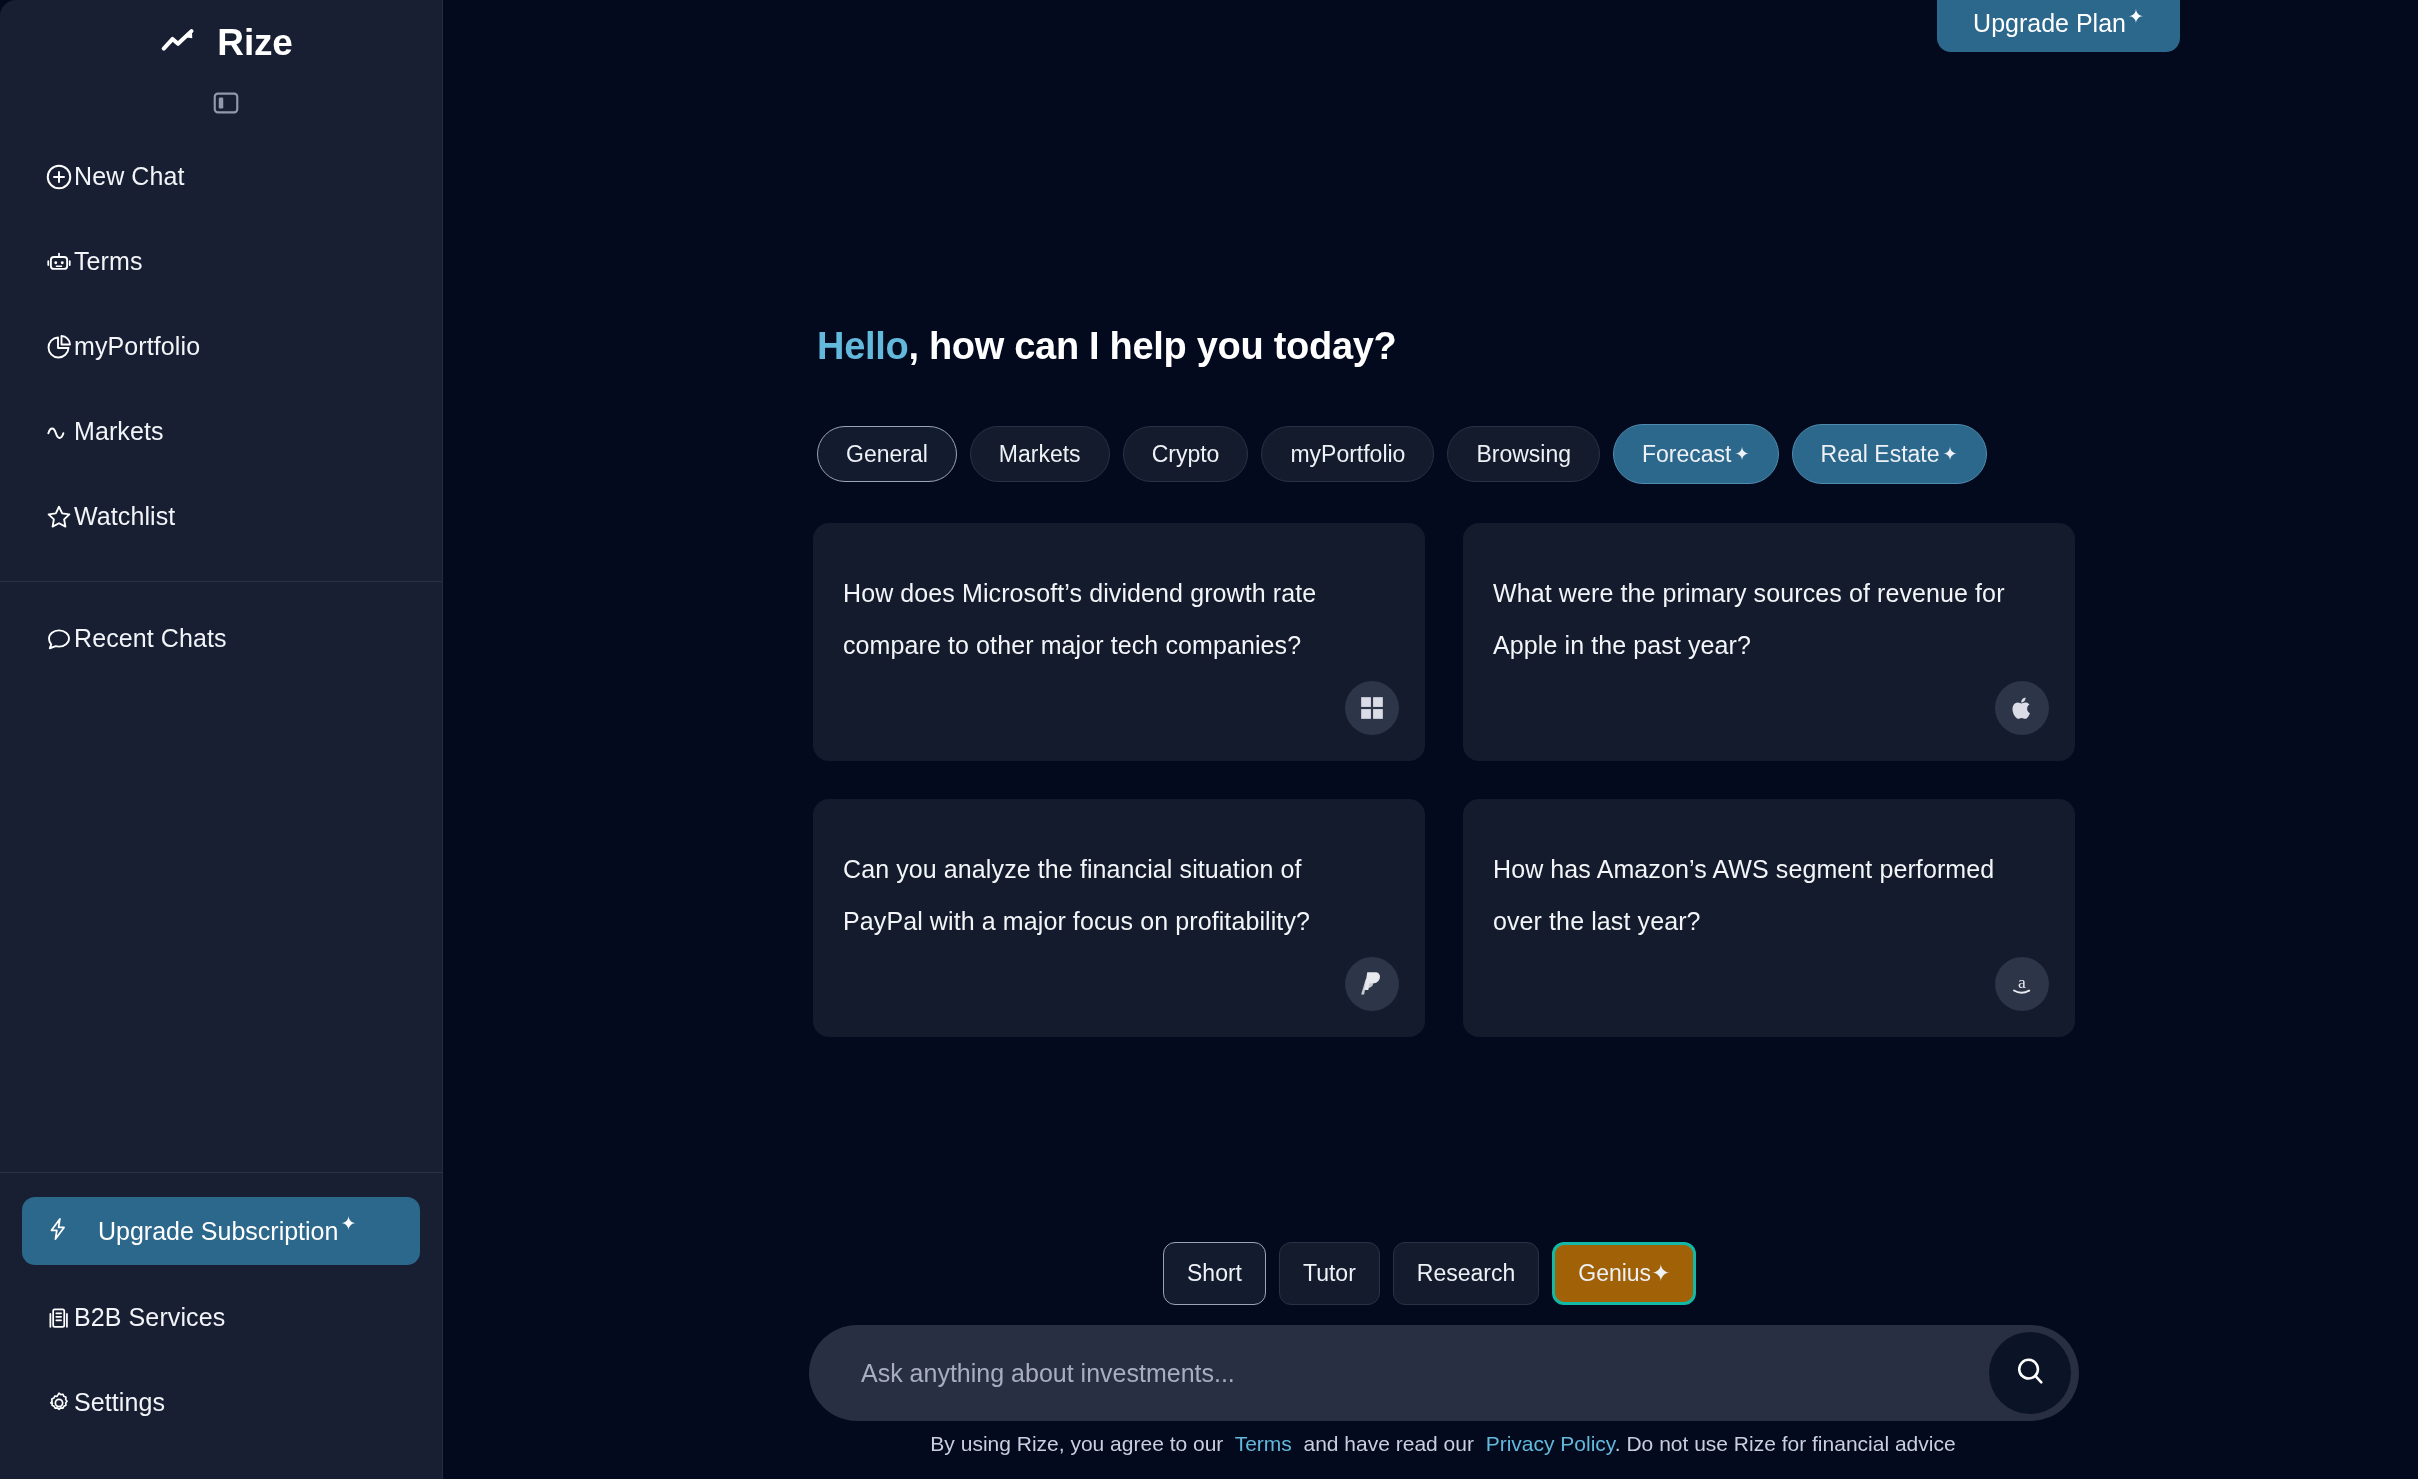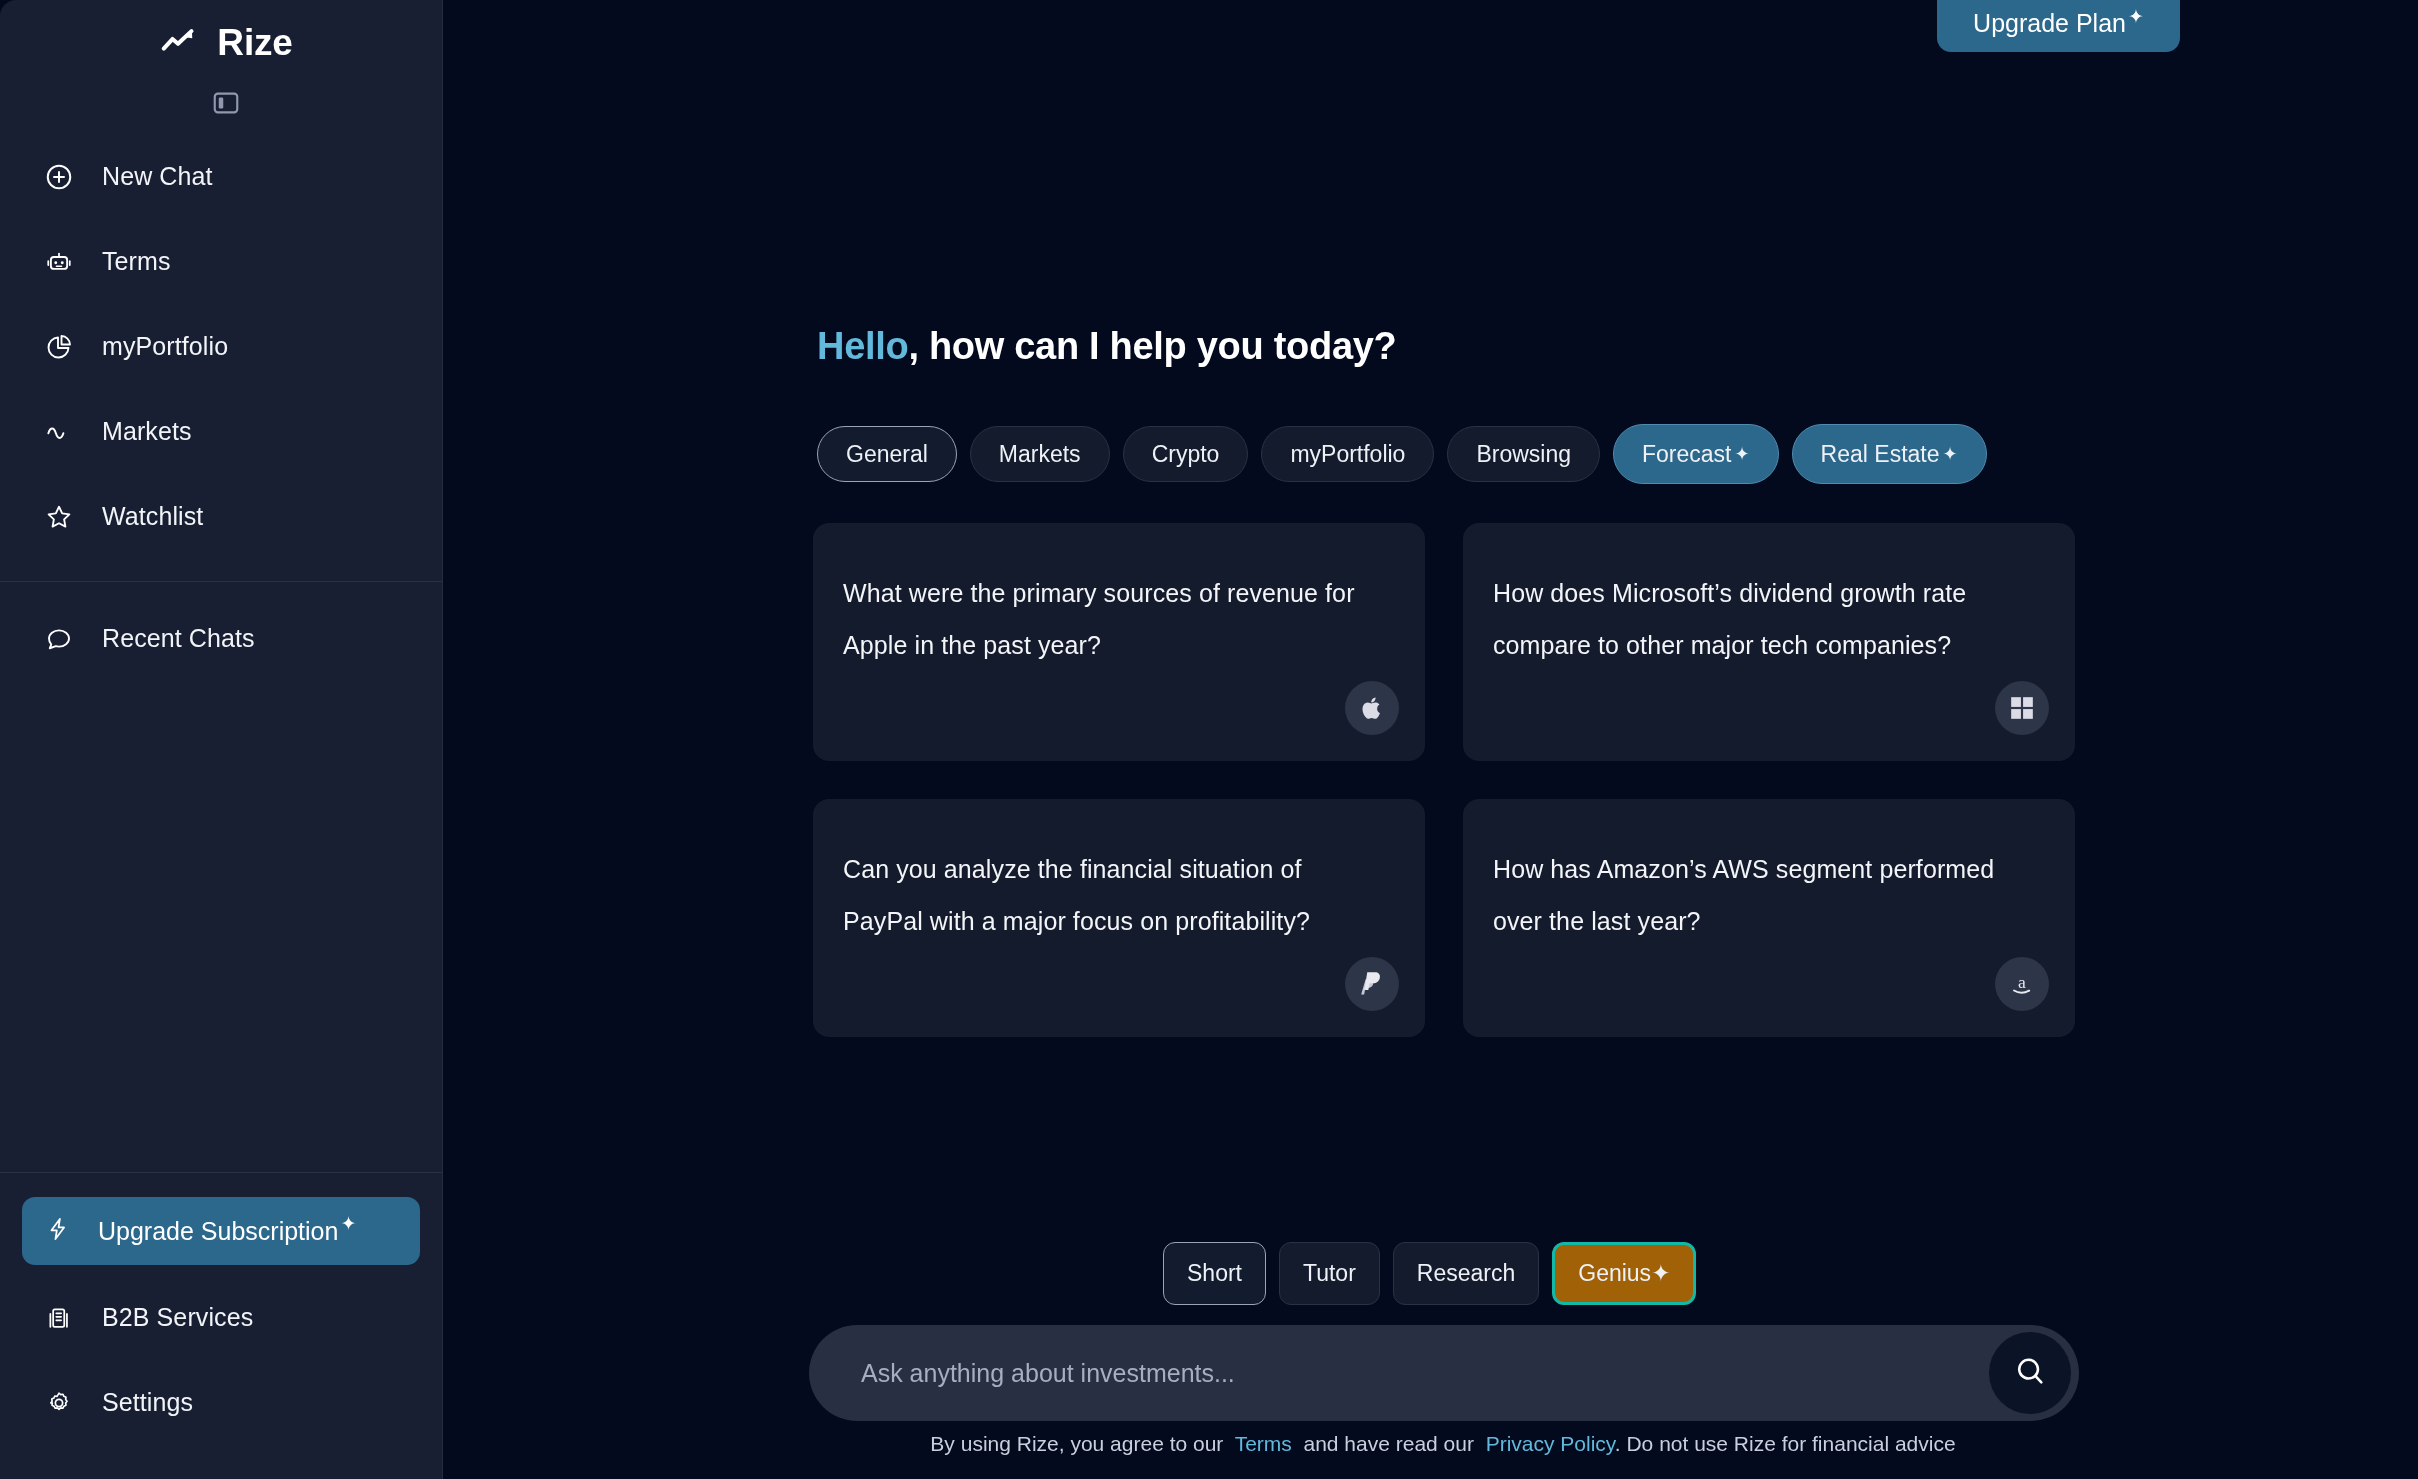--- a/index.html
+++ b/index.html
@@ -54,21 +54,20 @@
   .collapse-btn {
     width: 34px; height: 34px;
     display: flex; align-items: center; justify-content: center;
     cursor: pointer;
   }
 
   .nav-section { padding: 14px 0 0 0; }
   .nav-item {
     display: flex;
     align-items: center;
-    gap: 28px;
     padding: 0 44px;
     height: 85px;
     cursor: pointer;
   }
   .nav-item .nav-icon {
     width: 30px; height: 30px;
     display: flex; align-items: center; justify-content: center;
     flex: 0 0 30px;
   }
   .nav-item .nav-label {
@@ -478,37 +477,37 @@
           </div>
         <div class="chip pro">
             <span>Real Estate</span>
             <span class="pro-star">✦</span>
           </div>
       </div>
 
       <div class="cards-grid">
 
         <div class="card">
-          <div class="card-text">What were the primary sources of revenue for Apple in the past year?</div>
-          <div class="card-logo">
-            <svg width="28" height="28" viewBox="0 0 24 24" fill="#DCDCE6">
-              <path d="M16.4 12.6c0-2.3 1.9-3.4 2-3.5-1.1-1.6-2.8-1.8-3.4-1.8-1.4-.15-2.8.85-3.5.85-.7 0-1.85-.83-3.05-.81-1.55.02-3 .9-3.8 2.3-1.63 2.82-.42 7 1.16 9.3.78 1.12 1.7 2.38 2.9 2.33 1.17-.05 1.6-.75 3.02-.75 1.4 0 1.8.75 3.03.73 1.25-.02 2.05-1.14 2.8-2.27.89-1.3 1.25-2.56 1.27-2.63-.03-.01-2.43-.93-2.43-3.75z"></path>
-              <path d="M14.1 5.9c.64-.78 1.07-1.86.95-2.94-.92.04-2.03.61-2.69 1.38-.59.69-1.11 1.79-.97 2.85 1.03.08 2.08-.52 2.71-1.29z"></path>
-            </svg>
-          </div>
-        </div>
-
-        <div class="card">
           <div class="card-text">How does Microsoft’s dividend growth rate compare to other major tech companies?</div>
           <div class="card-logo">
             <svg width="26" height="26" viewBox="0 0 24 24">
               <rect x="2" y="2" width="9" height="9" fill="#DCDCE6"></rect>
               <rect x="13" y="2" width="9" height="9" fill="#DCDCE6"></rect>
               <rect x="2" y="13" width="9" height="9" fill="#DCDCE6"></rect>
               <rect x="13" y="13" width="9" height="9" fill="#DCDCE6"></rect>
+            </svg>
+          </div>
+        </div>
+
+        <div class="card">
+          <div class="card-text">What were the primary sources of revenue for Apple in the past year?</div>
+          <div class="card-logo">
+            <svg width="28" height="28" viewBox="0 0 24 24" fill="#DCDCE6">
+              <path d="M16.4 12.6c0-2.3 1.9-3.4 2-3.5-1.1-1.6-2.8-1.8-3.4-1.8-1.4-.15-2.8.85-3.5.85-.7 0-1.85-.83-3.05-.81-1.55.02-3 .9-3.8 2.3-1.63 2.82-.42 7 1.16 9.3.78 1.12 1.7 2.38 2.9 2.33 1.17-.05 1.6-.75 3.02-.75 1.4 0 1.8.75 3.03.73 1.25-.02 2.05-1.14 2.8-2.27.89-1.3 1.25-2.56 1.27-2.63-.03-.01-2.43-.93-2.43-3.75z"></path>
+              <path d="M14.1 5.9c.64-.78 1.07-1.86.95-2.94-.92.04-2.03.61-2.69 1.38-.59.69-1.11 1.79-.97 2.85 1.03.08 2.08-.52 2.71-1.29z"></path>
             </svg>
           </div>
         </div>
 
         <div class="card">
           <div class="card-text">Can you analyze the financial situation of PayPal with a major focus on profitability?</div>
           <div class="card-logo">
             <svg width="26" height="28" viewBox="0 0 24 26" fill="#E9E9F0">
               <path d="M7.6 2.2h7.1c3.2 0 5.1 1.8 4.6 4.9-.5 3.3-3 5.1-6.3 5.1h-2.4c-.5 0-.9.35-1 .85l-1 5.6h-3.7z"></path>
               <path d="M6.1 8.6h3.3c2.6 0 4.2 1.5 3.8 4-.45 2.7-2.5 4.2-5.2 4.2H6.5c-.45 0-.8.3-.88.75l-.9 5.2H1.9z" opacity="0.82"></path>

